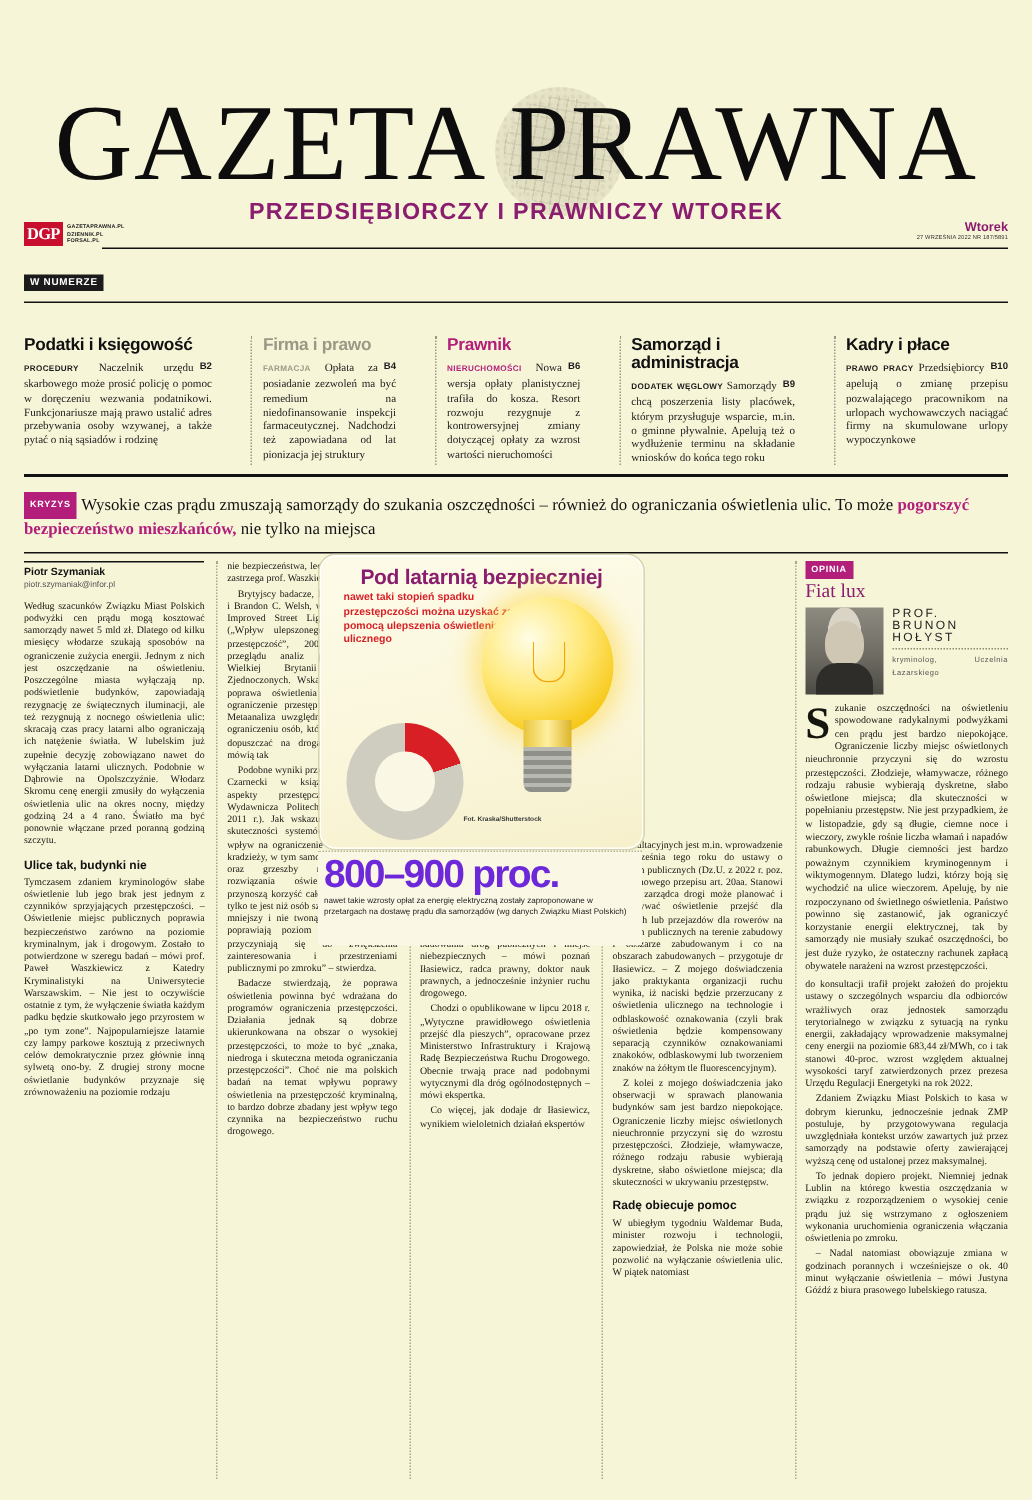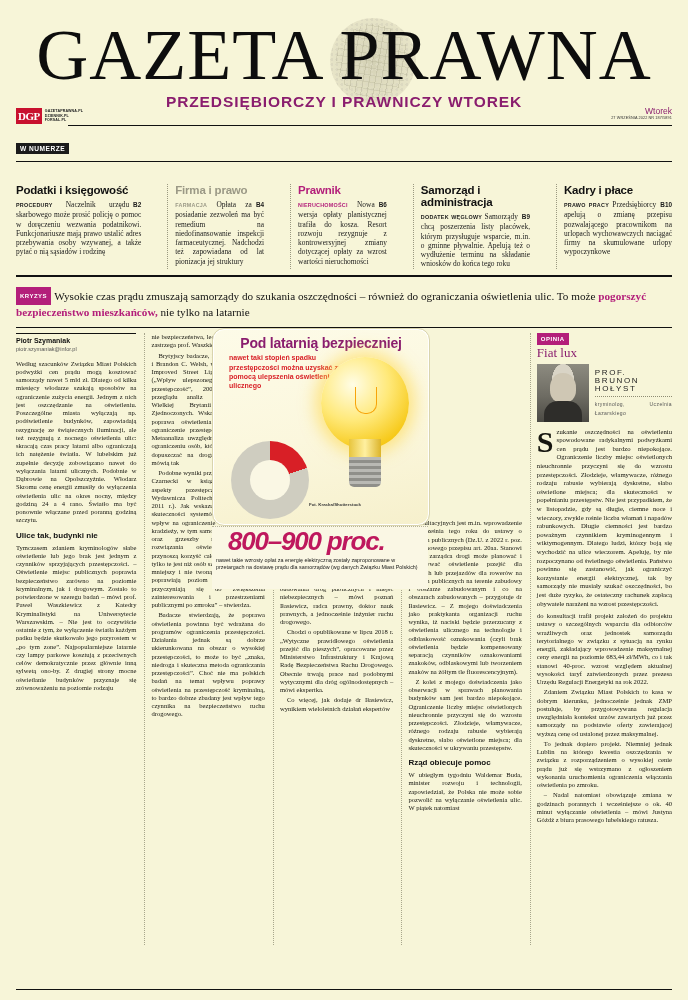--- a/index.html
+++ b/index.html
@@ -7,21 +7,21 @@
     width:688px;height:1000px;
     background:#f7f5d8;
     font-family:"Liberation Serif", serif;
     color:#111;
     overflow:hidden;
     position:relative;
   }
   .page{width:688px;height:1000px;position:relative;box-sizing:border-box;}
 
   
-  .masthead{position:relative;height:100px;}
+  .masthead{position:relative;height:100px;margin-top:40px;}
   .globe{
     position:absolute;left:330px;top:18px;width:86px;height:86px;border-radius:50%;
     background:
       radial-gradient(circle at 36% 30%, #d8d5bc 0 1.4px, transparent 1.5px) 0 0/5px 5px,
       radial-gradient(circle at 50% 50%, #cdcaae 0%, #e6e3c6 72%, #f2efd4 100%);
     opacity:.85;
   }
   .globe:after{
     content:"";position:absolute;inset:6px;border-radius:50%;
     background:repeating-linear-gradient(100deg, rgba(150,148,120,.30) 0 1px, transparent 1px 6px),
@@ -45,21 +45,21 @@
   .infobar{position:relative;height:28px;margin:6px 16px 0 16px;}
   .dgp-logo{position:absolute;left:0;top:2px;display:flex;align-items:flex-start;gap:3px;}
   .dgp-badge{
     background:#c8102e;color:#fff;font-family:"Liberation Serif",serif;font-weight:bold;
     font-size:11px;line-height:14px;padding:1px 2px;letter-spacing:-.5px;
   }
   .dgp-sites{font-family:"Liberation Sans",sans-serif;font-size:3.6px;line-height:4.6px;
     color:#222;font-weight:bold;letter-spacing:.15px;padding-top:1px;}
   .bar-rule{position:absolute;left:52px;right:0;top:19px;border-top:1.6px solid #111;}
   .daybox{position:absolute;right:0;top:0;text-align:right;}
-  .dayname{font-family:"Liberation Sans",sans-serif;font-weight:normal;font-size:8.5px;color:#8a1d6e;}
+  .dayname{font-family:"Liberation Sans",sans-serif;font-weight:bold;font-size:8.5px;color:#8a1d6e;}
   .daydate{font-family:"Liberation Sans",sans-serif;font-size:3.8px;color:#333;letter-spacing:.1px;}
 
   
   .wn-wrap{margin:3px 16px 0 16px;}
   .wn-tag{
     display:inline-block;background:#1b1b1b;color:#fff;
     font-family:"Liberation Sans",sans-serif;font-weight:bold;
     font-size:6.6px;letter-spacing:.5px;padding:2px 4px 2px 4px;
   }
   .briefs{
@@ -173,37 +173,37 @@
   .credit{
     position:absolute;left:96px;bottom:18px;font-family:"Liberation Sans",sans-serif;
     font-size:4.4px;font-weight:bold;color:#3a3a3a;text-align:center;line-height:5.4px;
   }
   .info-band{
     position:absolute;left:196px;top:198px;width:216px;height:62px;z-index:6;
     background:#faf7e4;border-top:1px dotted #b7b49a;
   }
   .big-pct{
     font-family:"Liberation Sans",sans-serif;font-weight:bold;font-size:26px;
-    color:#be185d;letter-spacing:-1.2px;margin-left:16px;line-height:28px;font-style:italic;
+    color:#6d28d9;letter-spacing:-1.2px;margin-left:4px;line-height:28px;
   }
   .band-note{
     font-family:"Liberation Sans",sans-serif;font-size:5.4px;line-height:7px;
     color:#1a1a1a;margin:2px 4px 0 4px;
   }
 
   
   .op-tag{
     display:inline-block;background:#b31e7a;color:#fff;font-family:"Liberation Sans",sans-serif;
     font-weight:bold;font-size:6px;letter-spacing:.5px;padding:2px 4px;
   }
   .op-title{
     font-family:"Liberation Serif",serif;font-weight:normal;font-size:13px;
     color:#8a1d6e;margin:4px 0 6px 0;
   }
-  .op-head{display:flex;gap:6px;align-items:center;margin-bottom:6px;}
+  .op-head{display:flex;gap:6px;align-items:flex-start;margin-bottom:6px;}
   .op-photo{
     width:52px;height:58px;flex:none;
     background:
       radial-gradient(ellipse at 50% 30%, #d9d4c6 0 30%, transparent 31%),
       linear-gradient(180deg,#8d8b80 0%,#6e6c63 55%,#4b4a44 100%);
     position:relative;overflow:hidden;
   }
   .op-photo:before{
     content:"";position:absolute;left:13px;top:9px;width:26px;height:30px;border-radius:48% 48% 42% 42%;
     background:#cfc7b4;
@@ -289,21 +289,21 @@
           <span>Przedsiębiorcy apelują o zmianę przepisu pozwalającego pracownikom na urlopach wychowawczych naciągać firmy na skumulowane urlopy wypoczynkowe</span></p>
       </div>
 
     </div>
   </div>
 
   <div class="rule-thick"></div>
 
 
   <p class="lede">
-    <span class="crisis-tag">KRYZYS</span><span>Wysokie czas prądu zmuszają samorządy do szukania oszczędności – również do ograniczania oświetlenia ulic. To może </span><b>pogorszyć bezpieczeństwo mieszkańców,</b><span> nie tylko na latarnie</span>
+    <span class="crisis-tag">KRYZYS</span><span>Wysokie czas prądu zmuszają samorządy do szukania oszczędności – również do ograniczania oświetlenia ulic. To może </span><b>pogorszyć bezpieczeństwo mieszkańców,</b><span> nie tylko na miejsca</span>
   </p>
 
   <div class="body-rule"></div>
 
   <div class="main">
 
     <div class="col">
       <div class="byline">
         <div class="nm">Piotr Szymaniak</div>
         <div class="em">piotr.szymaniak@infor.pl</div>
@@ -322,21 +322,21 @@
 
     <div class="col">
       <p style="margin-top:186px">– Od wielu lat w Polsce podejmowane są istotne działania związane z dobrym oświetleniem obiektów drogowych (skrzyżowania, węzły, przejścia dla pieszych), co w sposób znaczący podnosi poziom bezpieczeństwa ruchu drogowego. Już w latach 2015–2020 został opracowane pewne standardowe warunki budowania dróg publicznych i miejsc niebezpiecznych – mówi poznań Iłasiewicz, radca prawny, doktor nauk prawnych, a jednocześnie inżynier ruchu drogowego.</p>
       <p class="ind">Chodzi o opublikowane w lipcu 2018 r. „Wytyczne prawidłowego oświetlenia przejść dla pieszych”, opracowane przez Ministerstwo Infrastruktury i Krajową Radę Bezpieczeństwa Ruchu Drogowego. Obecnie trwają prace nad podobnymi wytycznymi dla dróg ogólnodostępnych – mówi ekspertka.</p>
       <p class="ind">Co więcej, jak dodaje dr Iłasiewicz, wynikiem wieloletnich działań ekspertów</p>
     </div>
 
     <div class="col">
       <p style="margin-top:186px">i konsultacyjnych jest m.in. wprowadzenie 21 września tego roku do ustawy o drogach publicznych (Dz.U. z 2022 r. poz. 1768) nowego przepisu art. 20aa. Stanowi on, że zarządca drogi może planować i wykonywać oświetlenie przejść dla pieszych lub przejazdów dla rowerów na drogach publicznych na terenie zabudowy i obszarze zabudowanym i co na obszarach zabudowanych – przygotuje dr Iłasiewicz. – Z mojego doświadczenia jako praktykanta organizacji ruchu wynika, iż naciski będzie przerzucany z oświetlenia ulicznego na technologie i odblaskowość oznakowania (czyli brak oświetlenia będzie kompensowany separacją czynników oznakowaniami znakoków, odblaskowymi lub tworzeniem znaków na żółtym tle fluorescencyjnym).</p>
       <p class="ind">Z kolei z mojego doświadczenia jako obserwacji w sprawach planowania budynków sam jest bardzo niepokojące. Ograniczenie liczby miejsc oświetlonych nieuchronnie przyczyni się do wzrostu przestępczości. Złodzieje, włamywacze, różnego rodzaju rabusie wybierają dyskretne, słabo oświetlone miejsca; dla skuteczności w ukrywaniu przestępstw.</p>
-      <div class="subhead">Rząd obiecuje pomoc</div>
+      <div class="subhead">Radę obiecuje pomoc</div>
       <p>W ubiegłym tygodniu Waldemar Buda, minister rozwoju i technologii, zapowiedział, że Polska nie może sobie pozwolić na wyłączanie oświetlenia ulic. W piątek natomiast</p>
     </div>
 
     <div class="col">
       <span class="op-tag">OPINIA</span>
       <div class="op-title">Fiat lux</div>
       <div class="op-head">
         <div class="op-photo"></div>
         <div>
           <div class="op-name">PROF. BRUNON HOŁYST</div>

